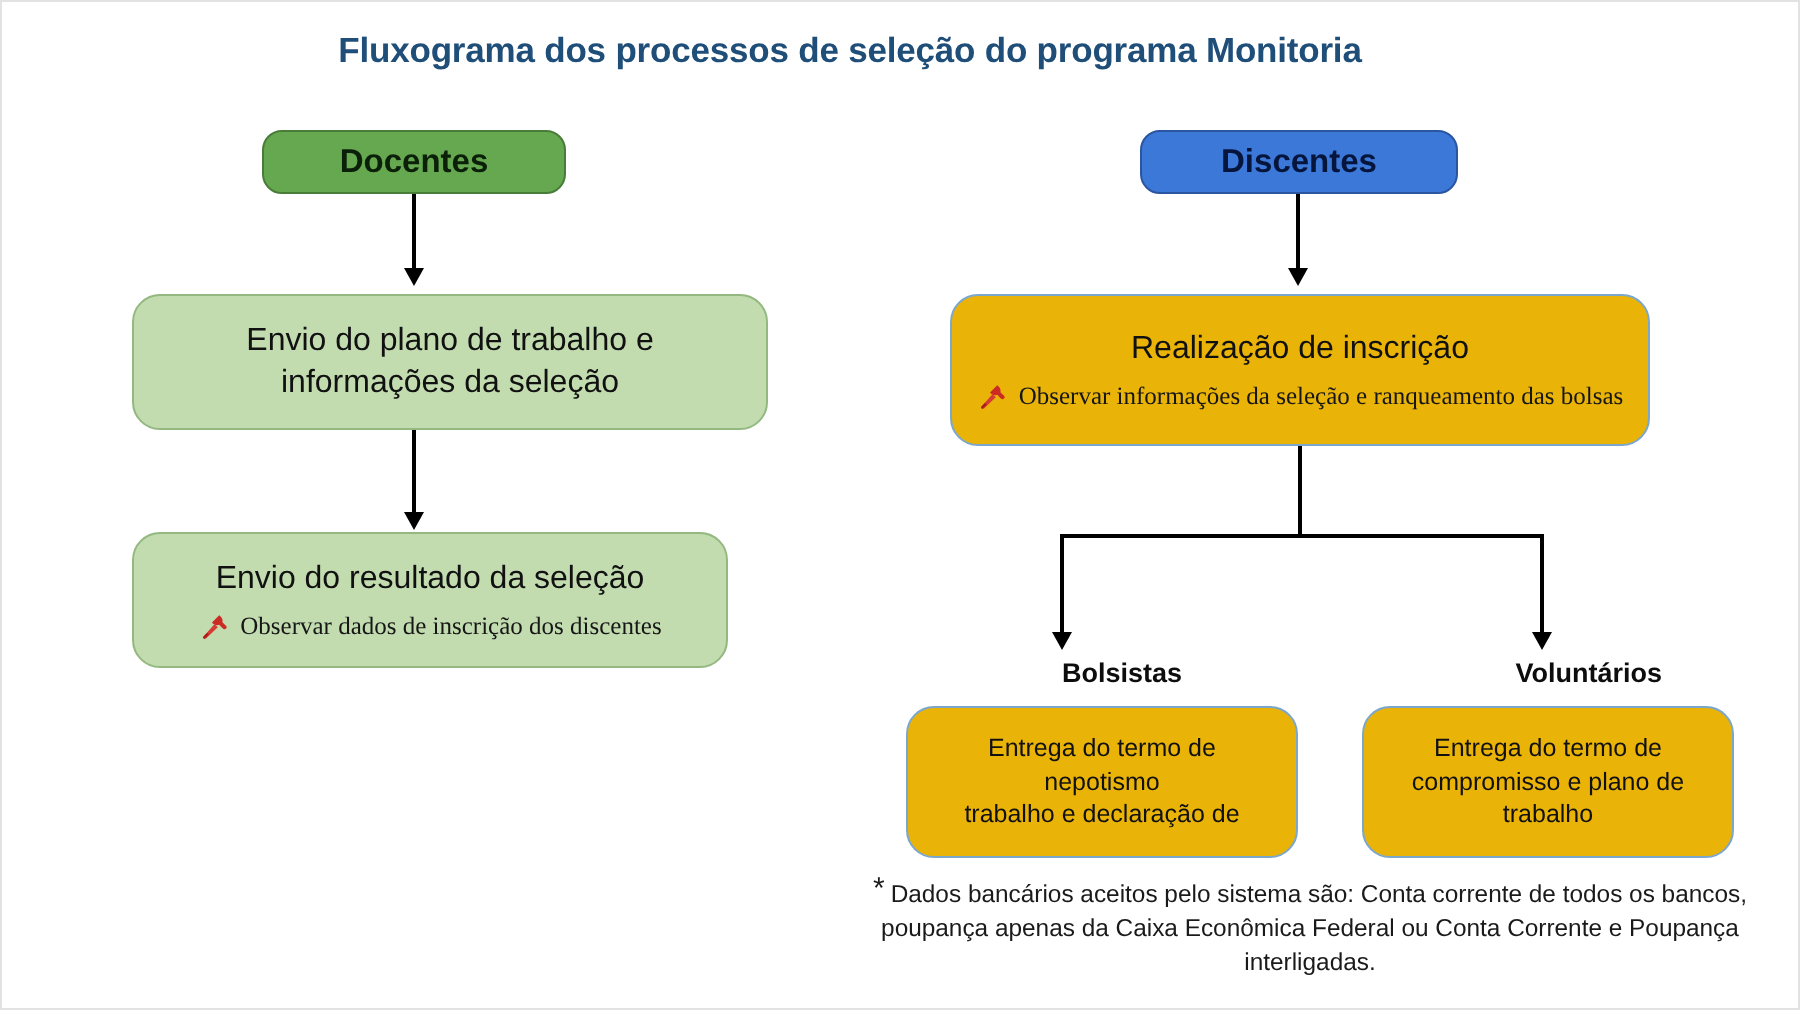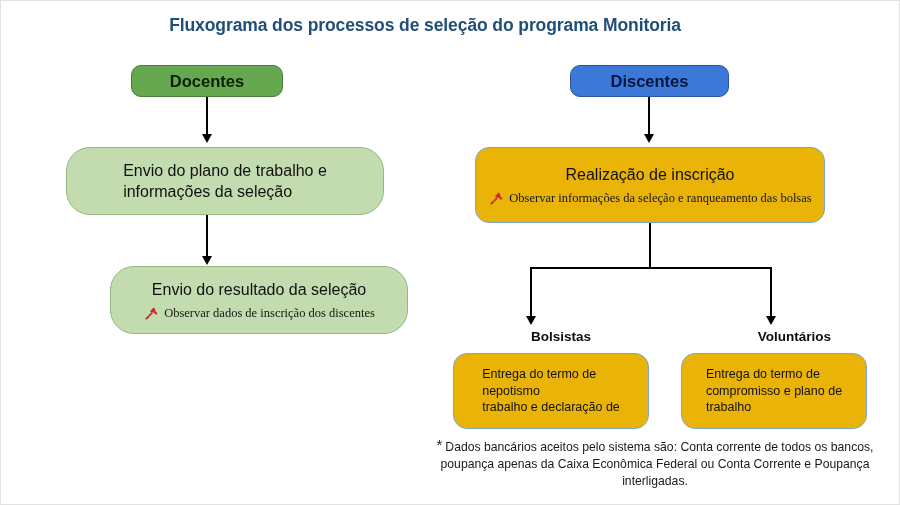--- a/index.html
+++ b/index.html
@@ -33,20 +33,21 @@
 
   
   .node {
     position: absolute;
     box-sizing: border-box;
     border-radius: 12px;
     display: flex;
     flex-direction: column;
     align-items: center;
     justify-content: center;
+    text-align: center;
     color: #0b0b0b;
   }
 
   .hdr-green {
     background: #66a84f;
     border: 1px solid #4a7c39;
     border-radius: 10px;
     font-weight: bold;
     font-size: 16.5px;
     color: #0b2008;
@@ -55,21 +56,21 @@
     background: #3b78d8;
     border: 1px solid #2a55a0;
     border-radius: 10px;
     font-weight: bold;
     font-size: 16.5px;
     color: #06153c;
   }
   .body-green {
     background: #c2dcb0;
     border: 1px solid #93b880;
-    border-radius: 24px;
+    border-radius: 14px;
   }
   .body-blue {
     background: #eab308;
     border: 1px solid #7ba7cc;
     border-radius: 14px;
   }
 
   .node-title {
     font-size: 16px;
     line-height: 21px;
@@ -160,21 +161,21 @@
   <div class="node body-green" style="left:65px; top:146px; width:318px; height:68px;">
     <div class="node-title">
       <div>Envio do plano de trabalho e</div>
       <div>informações da seleção</div>
     </div>
   </div>
 
   <div class="conn vline" style="left:205px; top:214px; width:2px; height:46px;"></div>
   <div class="arrow-head" style="left:200.5px; top:255px;"></div>
 
-  <div class="node body-green" style="left:65px; top:265px; width:298px; height:68px;margin-left:44px;">
+  <div class="node body-green" style="left:65px; top:265px; width:298px; height:68px;">
     <div class="node-title">
       <div>Envio do resultado da seleção</div>
     </div>
     <div class="pin-note">
       <span class="pin-icon">
         <svg viewBox="0 0 16 16" width="16" height="16" aria-hidden="true">
           <path d="M10.6 1.6 C11.9 2.4 12.6 3.9 12.2 5.1 L14.1 7.0 C14.5 7.4 14.4 8.1 13.9 8.4 C13.4 8.7 12.8 8.6 12.4 8.2 L10.6 6.4 C9.4 6.9 7.9 6.4 7.0 5.2 Z" fill="#cc2b24"></path>
           <path d="M8.3 6.0 L9.9 7.6 L4.0 13.2 C3.7 13.5 3.2 13.5 2.9 13.2 C2.6 12.9 2.6 12.4 2.9 12.1 Z" fill="#d63c34"></path>
           <path d="M2.6 12.4 L4.6 10.4 L5.4 11.2 L3.4 13.2 C3.0 13.6 2.3 13.0 2.6 12.4 Z" fill="#a81f1a"></path>
         </svg>

